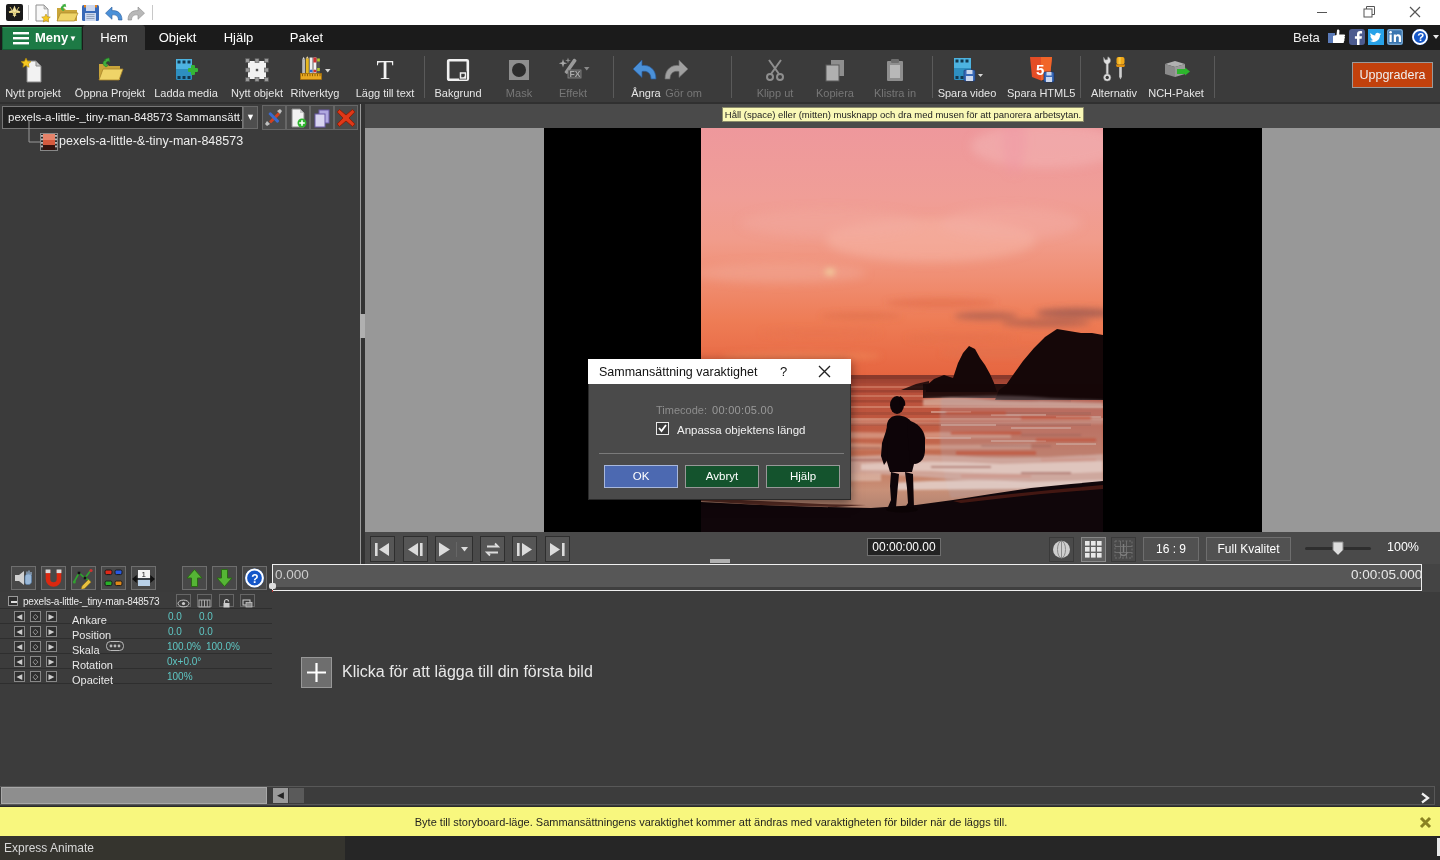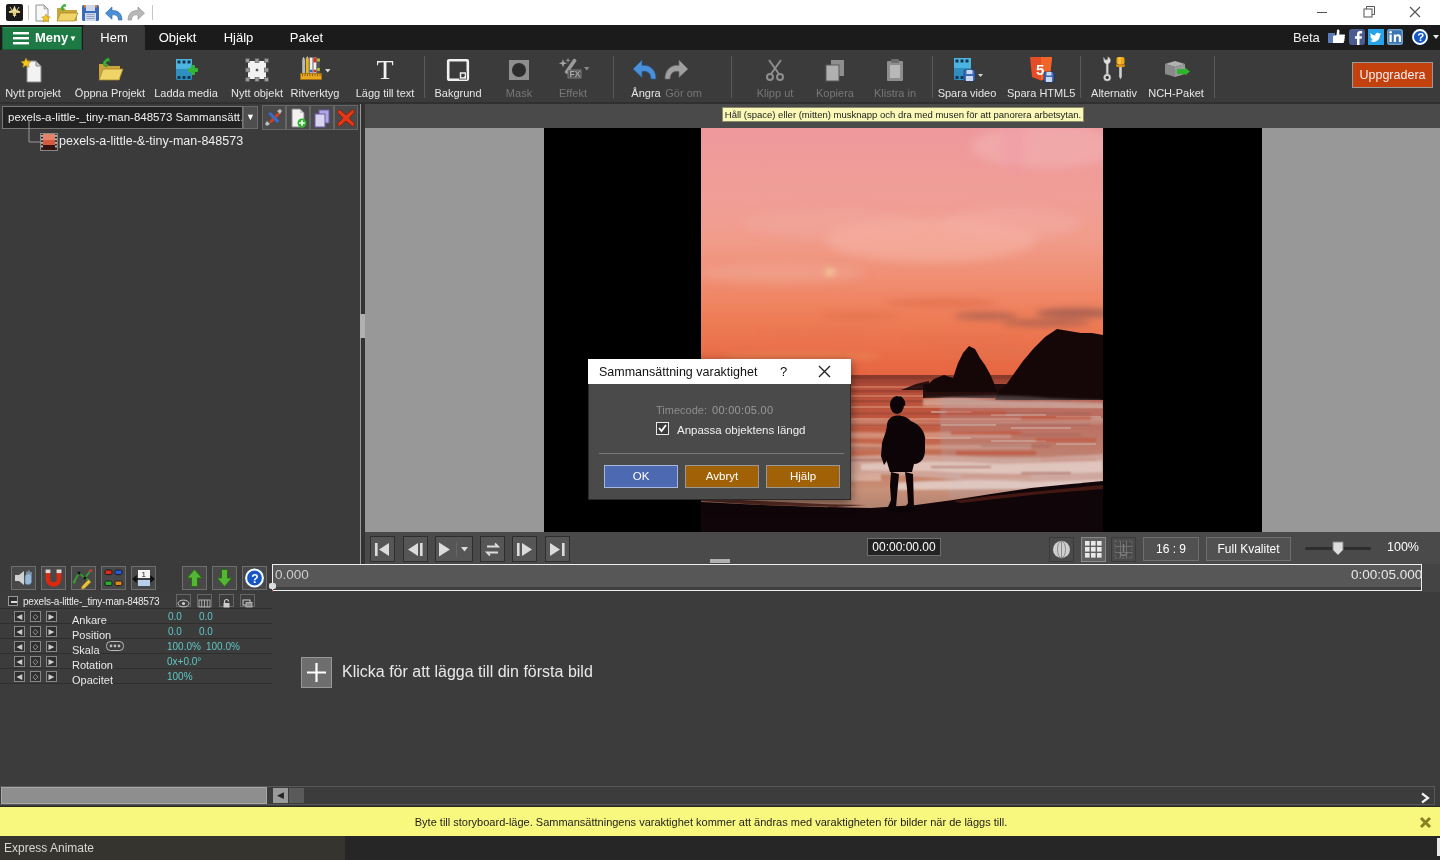--- a/index.html
+++ b/index.html
@@ -88,21 +88,21 @@
 #ytext { left:-9px; top:9px; width:1440px; text-align:center; color:#1e1e1e; font-size:11px; }
 #yx { left:1419px; top:8px; }
 #statusbar { left:0; top:836px; width:1440px; height:24px; background:#262626; }
 #statusleft { left:0; top:0; width:345px; height:24px; background:#35342e; }
 #statustext { left:4px; top:5px; color:#d8d8d8; font-size:12px; }
 
 
 #dialog { left:588px; top:359px; width:263px; height:141px; background:#4a4a4a; box-shadow:0 3px 10px rgba(0,0,0,0.5); }
 #dtitle { left:0; top:0; width:263px; height:25px; background:#fff; color:#111; font-size:13px; }
 #dbody { left:0; top:25px; width:263px; height:116px; border:1px solid #2a2a2a; border-top:none; }
-.dbtn { position:absolute; top:106px; width:74px; height:23px; background:#a16207; border:1px solid #989898; color:#fff; font-size:11.5px; text-align:center; line-height:21px; }
+.dbtn { position:absolute; top:106px; width:74px; height:23px; background:#14532d; border:1px solid #989898; color:#fff; font-size:11.5px; text-align:center; line-height:21px; }
 </style>
 </head>
 <body>
 <div id="stage">
 
   <div id="titlebar" class="abs"></div>
   <div id="titleicons" class="abs" style="left:0;top:0;width:160px;height:25px;"><svg width="160" height="25" viewBox="0 0 160 25">
         <rect x="6" y="4" width="17" height="17" rx="2" fill="#1a1a1a"></rect>
         <path d="M14.5 5.5 l1.7 4.3 4.3 1.7 -4.3 1.7 -1.7 4.3 -1.7-4.3 -4.3-1.7 4.3-1.7 z" fill="#f0e0a0"></path>
         <path d="M10 7 l6 9 M19 7 l-6 9 M9 12.5 l11 0" stroke="#d8c878" stroke-width="1"></path>

